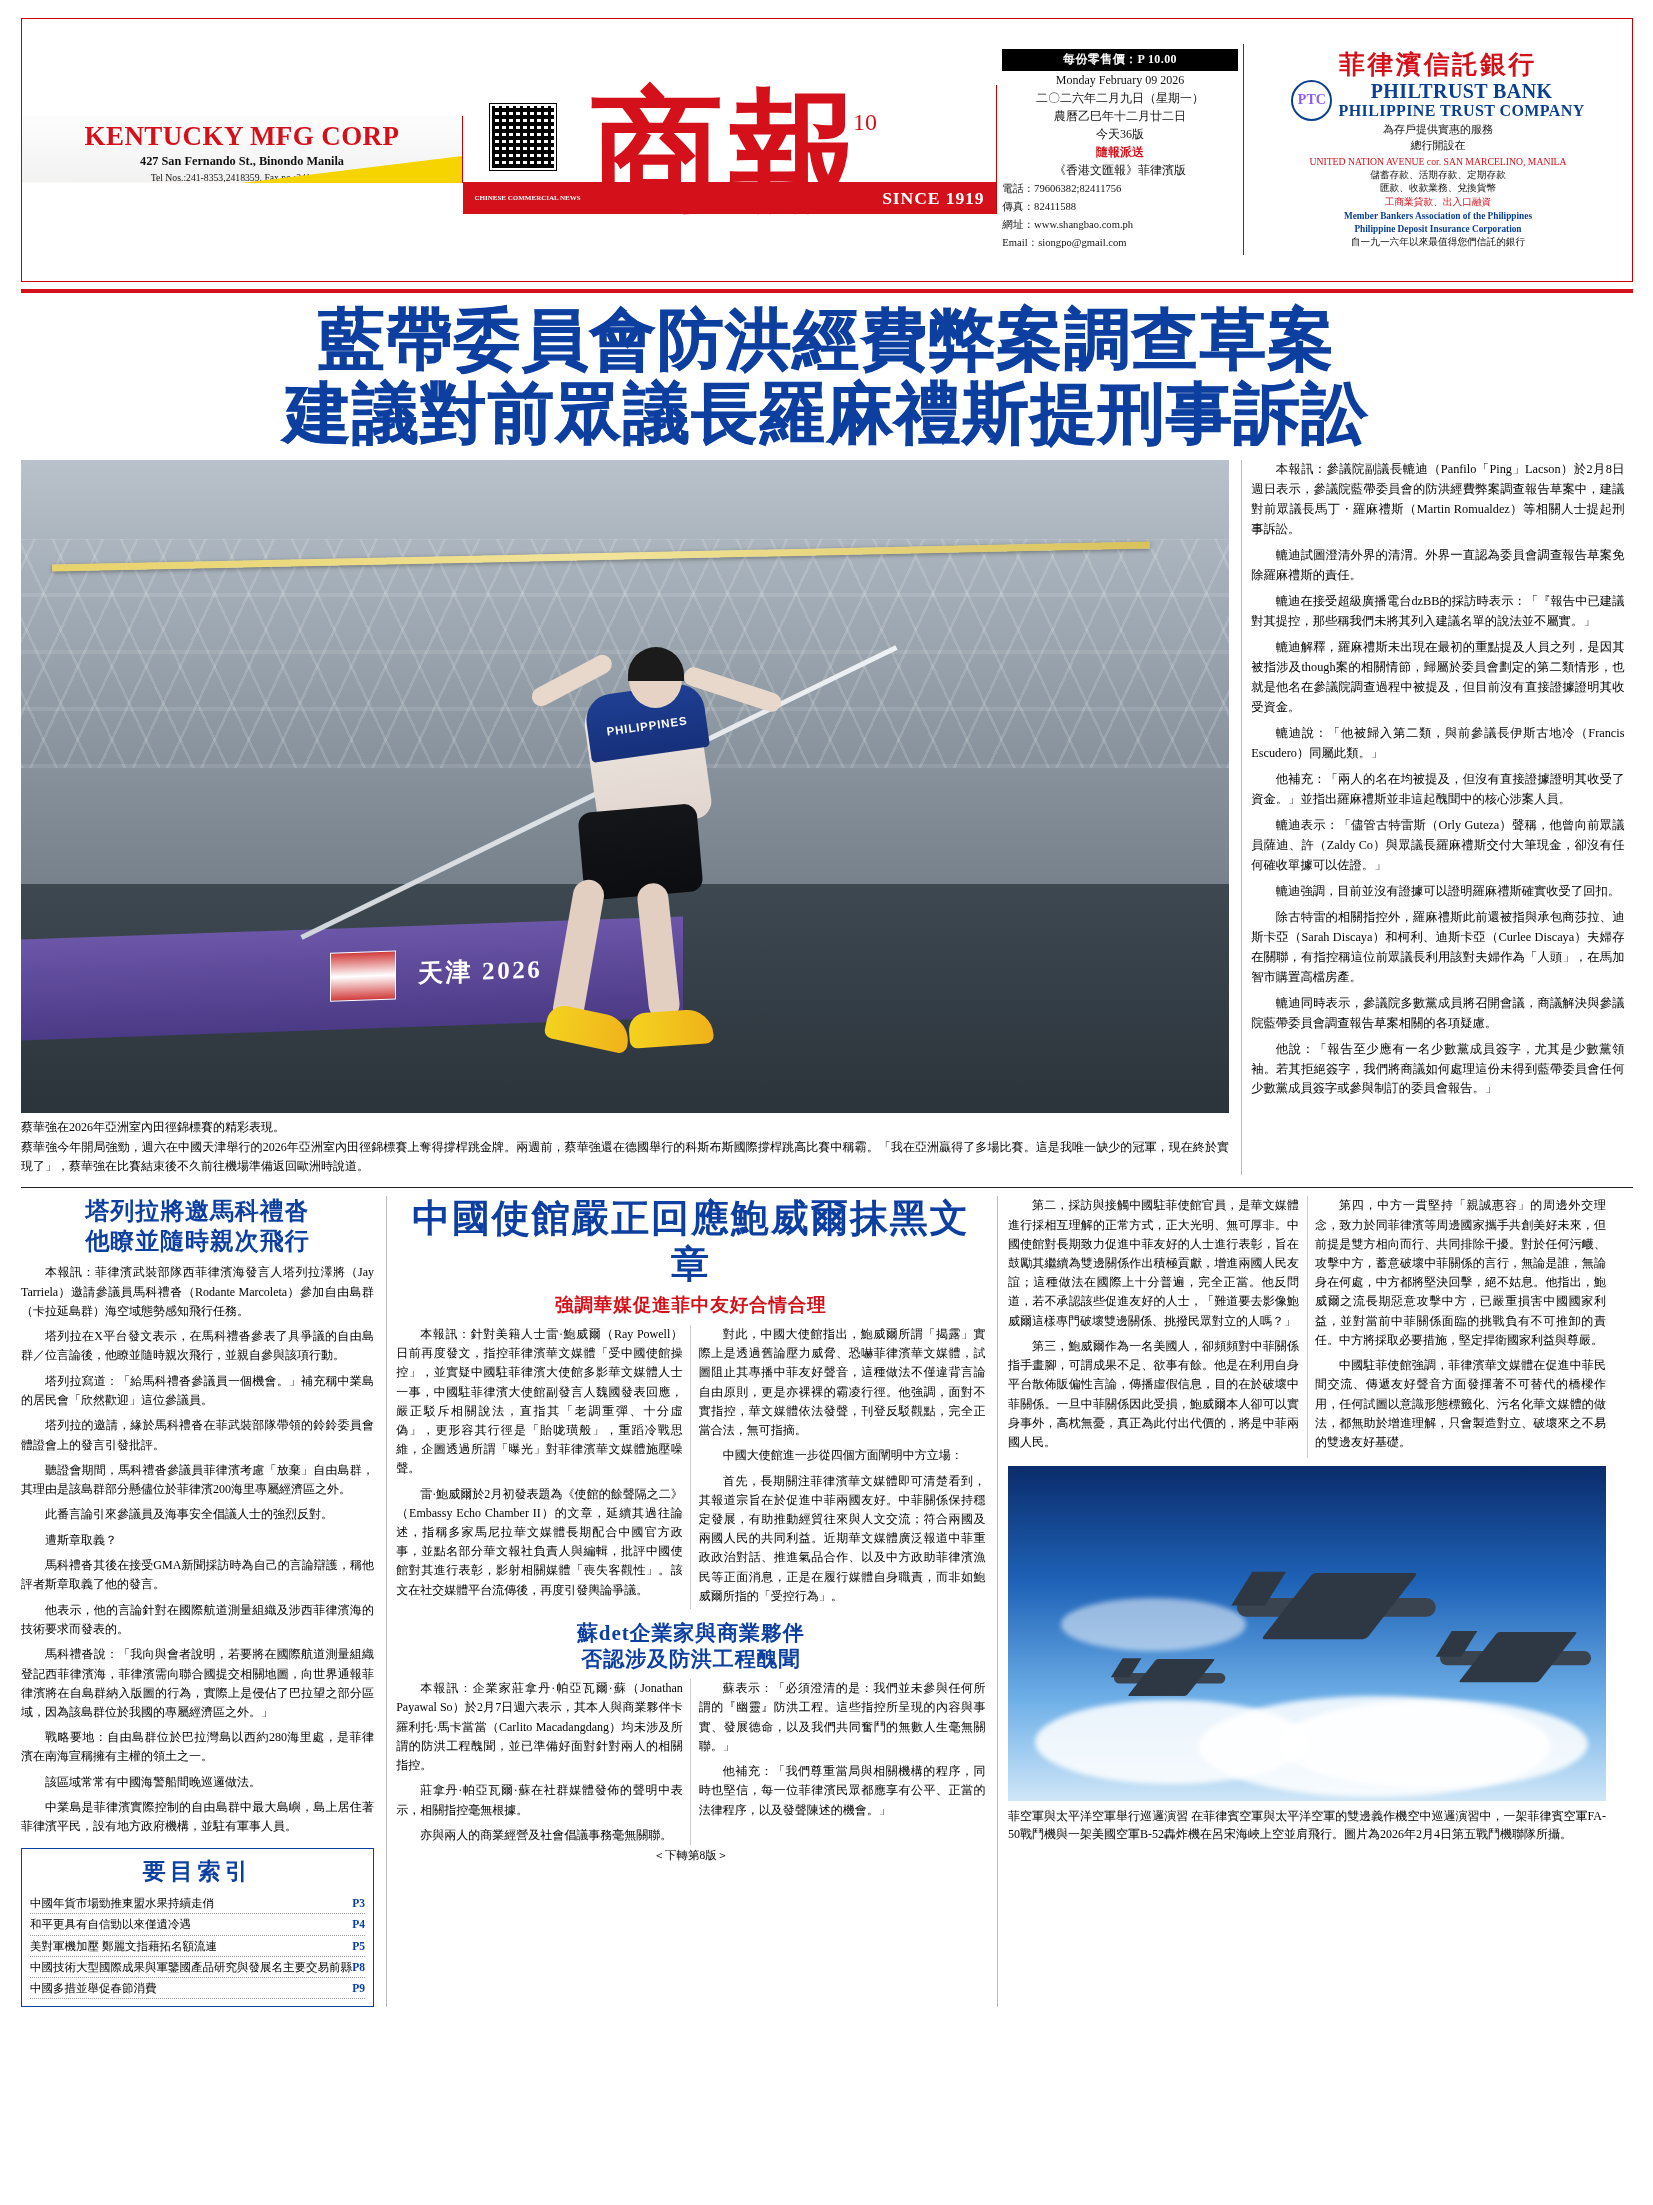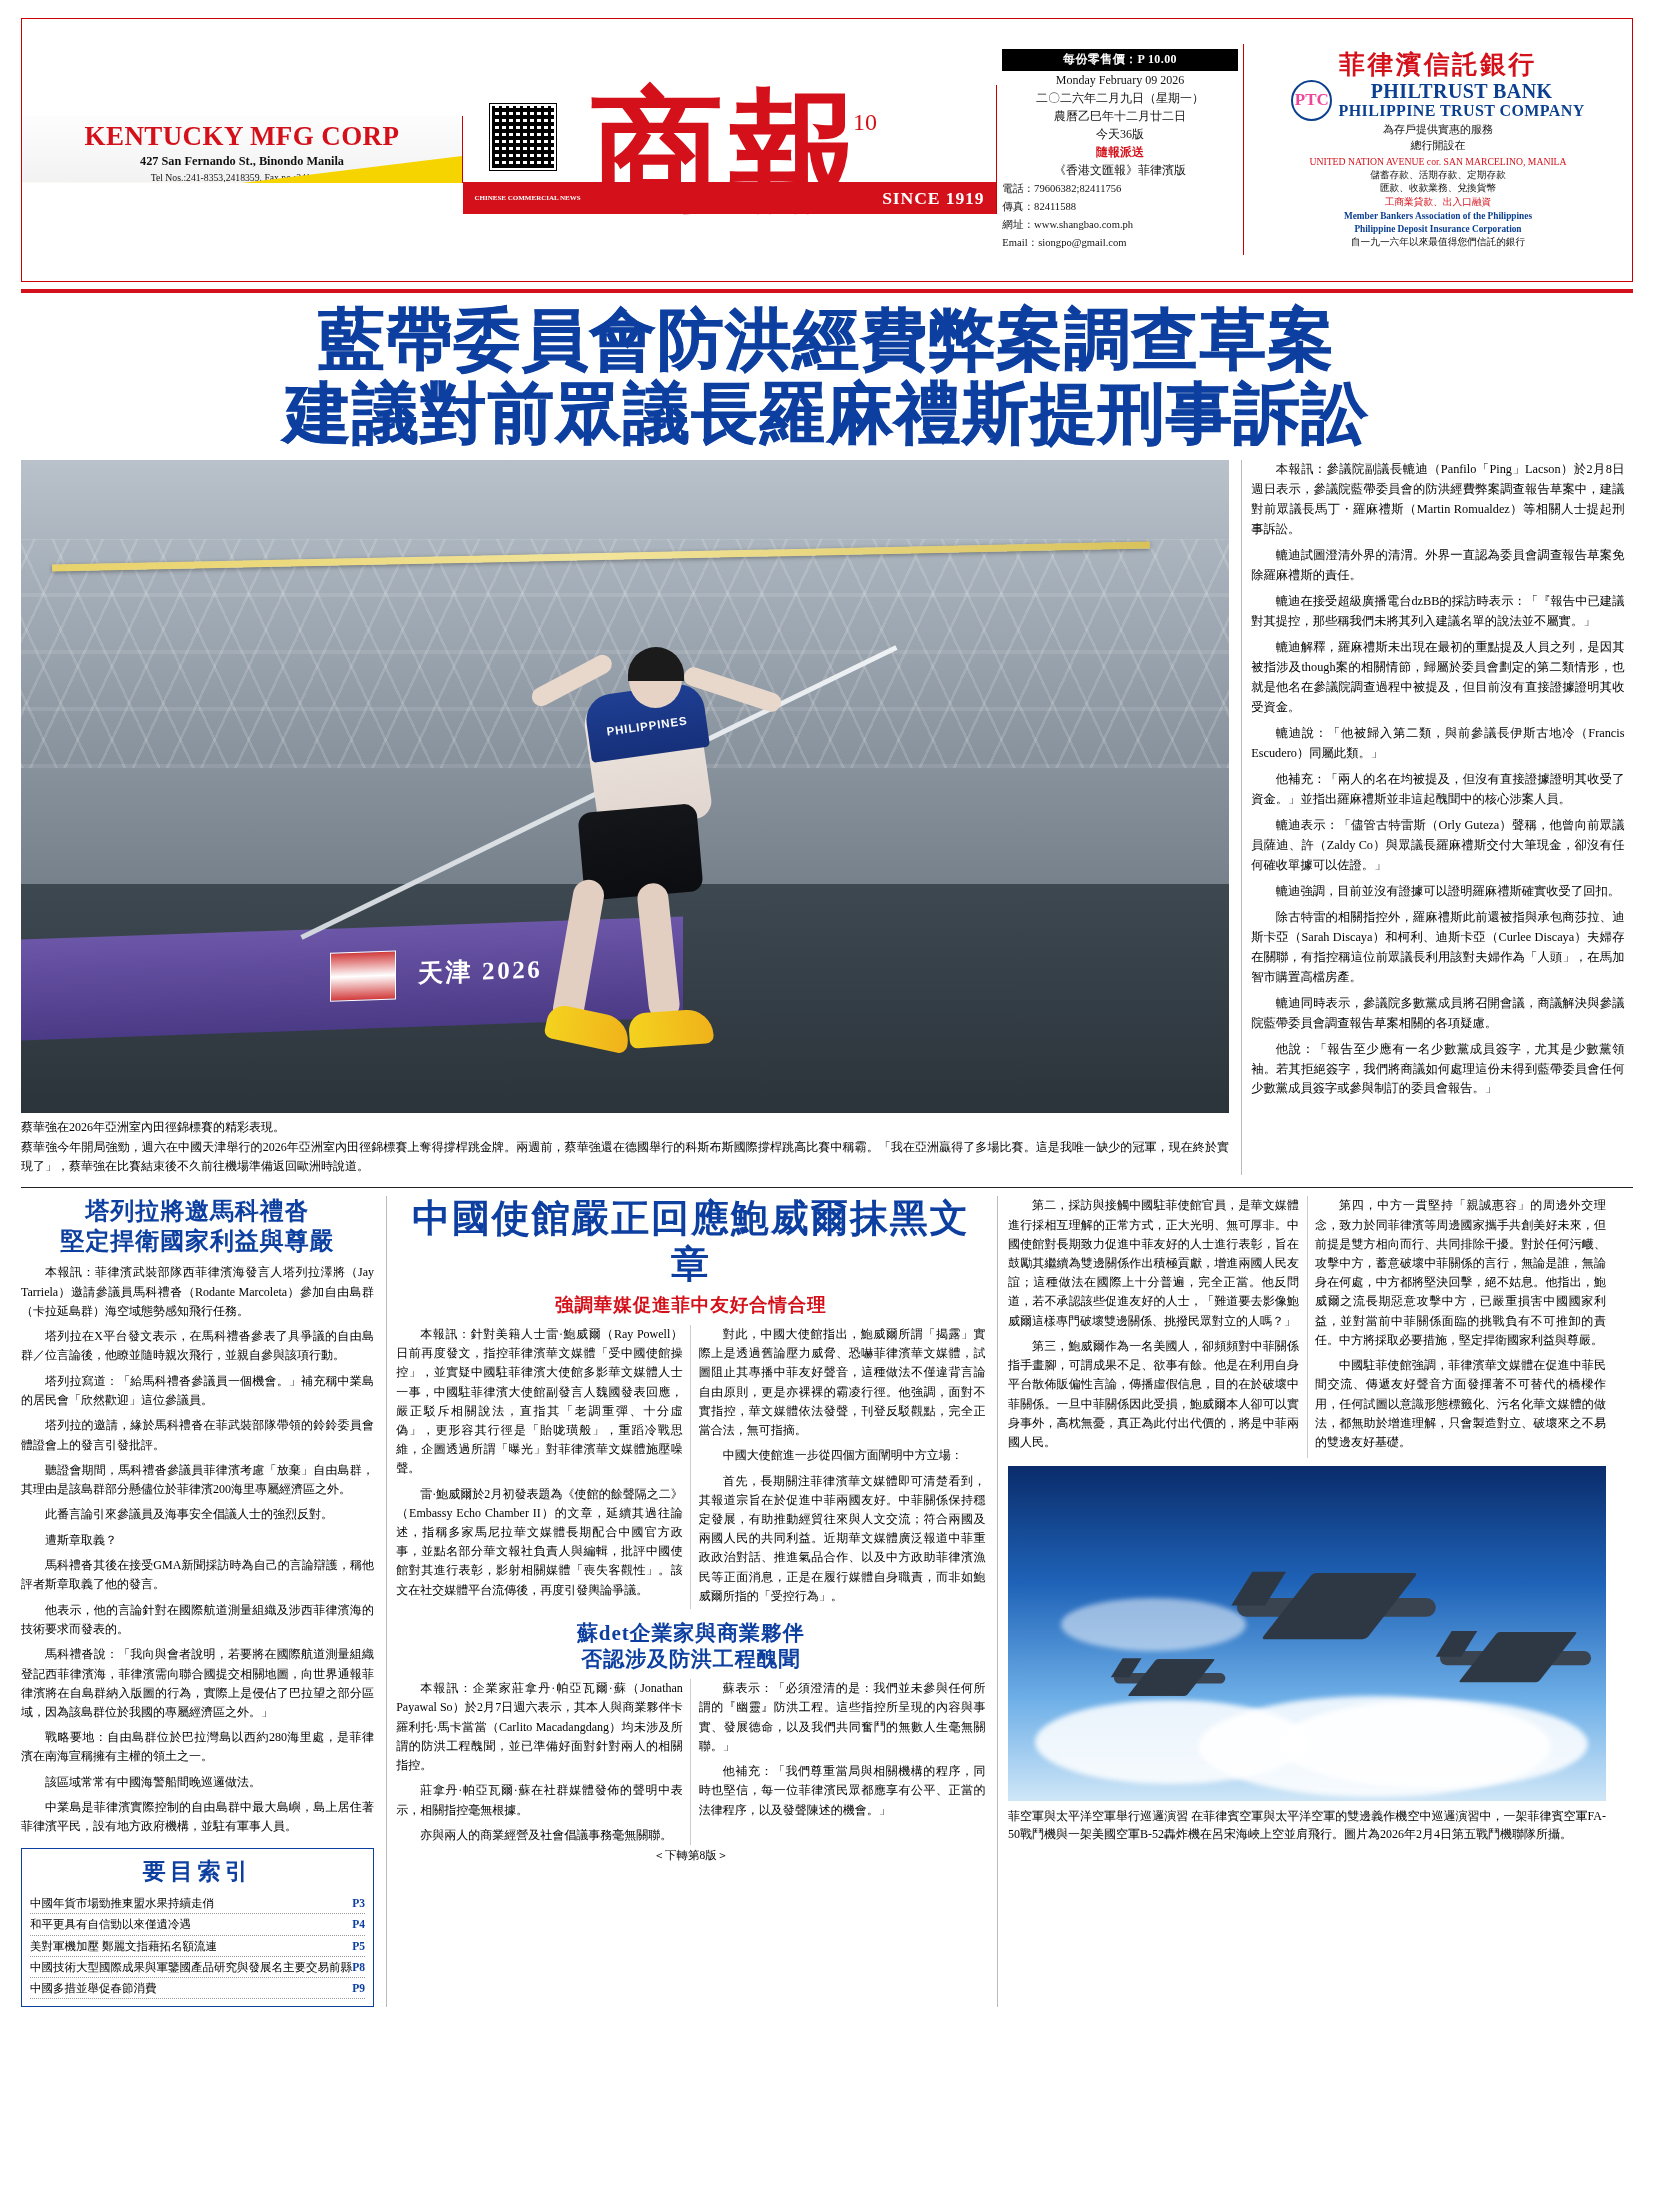--- a/index.html
+++ b/index.html
@@ -207,23 +207,23 @@
     display:flex;
     align-items:center;
     justify-content:center;
     gap: 6.2px;
     margin-top: 0.9px;
   }
   .ptb-seal {
     width: 41px; height: 41px;
     border-radius:50%;
     border: 2.2px solid #0b3f8f;
-    color:#ec4899;
-    font-weight:bold;
-    font-size: 17px;
+    color:#8b5cf6;
+    font-weight:bold;
+    font-size: 14px;
     display:flex; align-items:center; justify-content:center;
     flex: 0 0 auto;
   }
   .ptb-en1 { font-size: 20px; font-weight:bold; color:#0b3f8f; line-height:1.05; letter-spacing:0.4px;}
   .ptb-en2 { font-size: 16px; font-weight:bold; color:#0b3f8f; line-height:1.1; letter-spacing:0.4px;}
   .ptb-cn2 { font-size: 11px; color:#111; line-height:1.4; margin-top:0.9px;}
   .ptb-red { font-size: 9.7px; color:#d4111a; font-weight:normal; line-height:1.35; margin-top:1.3px;}
   .ptb-small { font-size: 9.7px; color:#111; line-height:1.35;}
   .ptb-blue { font-size: 9.3px; color:#0b3f8f; line-height:1.3; margin-top:1.3px; font-weight:bold;}
 
@@ -578,21 +578,21 @@
         <p>他說：「報告至少應有一名少數黨成員簽字，尤其是少數黨領袖。若其拒絕簽字，我們將商議如何處理這份未得到藍帶委員會任何少數黨成員簽字或參與制訂的委員會報告。」</p>
       </div>
     </div>
   </div>
 
   <div class="lower">
 
     <div class="low-col1">
       <div class="sub-head">
         <div>塔列拉將邀馬科禮沓</div>
-        <div>堅定捍衛國家利益與尊嚴</div>
+        <div>他瞭並隨時親次飛行</div>
       </div>
       <div class="body-text">
         <p>本報訊：菲律濱武裝部隊西菲律濱海發言人塔列拉澤將（Jay Tarriela）邀請參議員馬科禮沓（Rodante Marcoleta）參加自由島群（卡拉延島群）海空域態勢感知飛行任務。</p>
         <p>塔列拉在X平台發文表示，在馬科禮沓參表了具爭議的自由島群／位言論後，他瞭並隨時親次飛行，並親自參與該項行動。</p>
         <p>塔列拉寫道：「給馬科禮沓參議員一個機會。」補充稱中業島的居民會「欣然歡迎」這位參議員。</p>
         <p>塔列拉的邀請，緣於馬科禮沓在菲武裝部隊帶領的鈴鈴委員會體證會上的發言引發批評。</p>
         <p>聽證會期間，馬科禮沓參議員菲律濱考慮「放棄」自由島群，其理由是該島群部分懸儘位於菲律濱200海里專屬經濟區之外。</p>
         <p>此番言論引來參議員及海事安全倡議人士的強烈反對。</p>
         <p>遭斯章取義？</p>
         <p>馬科禮沓其後在接受GMA新聞採訪時為自己的言論辯護，稱他評者斯章取義了他的發言。</p>

